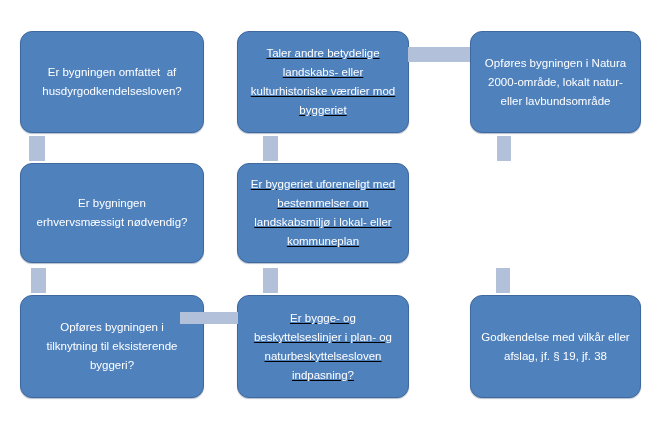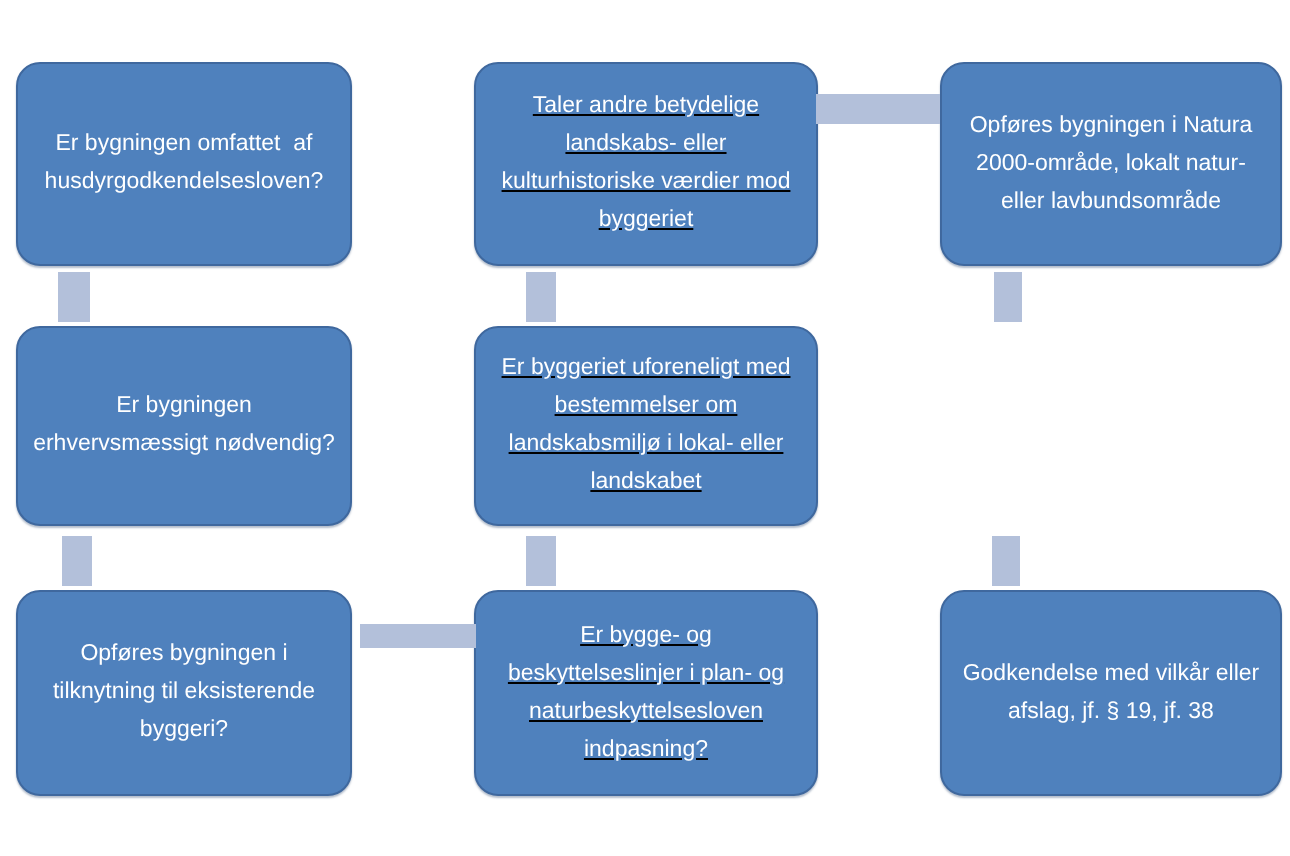--- a/index.html
+++ b/index.html
@@ -29,21 +29,21 @@
     font-size: 11.5px;
     line-height: 19px;
     text-align: center;
     white-space: pre;
   }
   .conn {
     position: absolute;
     background: var(--connector-fill, #b3c0da);
   }
   
-  .col1 { left: 8px;   width: 168px; }
+  .col1 { left: 20px;   width: 184px; }
   .col2 { left: 237px; width: 172px; text-decoration: underline; }
   .col3 { left: 470px; width: 171px; }
   .row1 { top: 31px;  height: 102px; }
   .row2 { top: 163px; height: 100px; }
   .row3 { top: 295px; height: 103px; }
   
   .c1 { left: 29px;  top: 136px; width: 16px; height: 25px; }
   .c2 { left: 31px;  top: 268px; width: 15px; height: 25px; }
   .c3 { left: 263px; top: 136px; width: 15px; height: 25px; }
   .c4 { left: 263px; top: 268px; width: 15px; height: 25px; }
@@ -74,21 +74,21 @@
   <div class="box col2 row1">
     <div class="box-text">Taler andre betydelige
 landskabs- eller
 kulturhistoriske værdier mod
 byggeriet</div>
   </div>
   <div class="box col2 row2">
     <div class="box-text">Er byggeriet uforeneligt med
 bestemmelser om
 landskabsmiljø i lokal- eller
-landskabet</div>
+kommuneplan</div>
   </div>
   <div class="box col2 row3">
     <div class="box-text">Er bygge- og
 beskyttelseslinjer i plan- og
 naturbeskyttelsesloven
 indpasning?</div>
   </div>
 
   <div class="box col3 row1">
     <div class="box-text">Opføres bygningen i Natura

